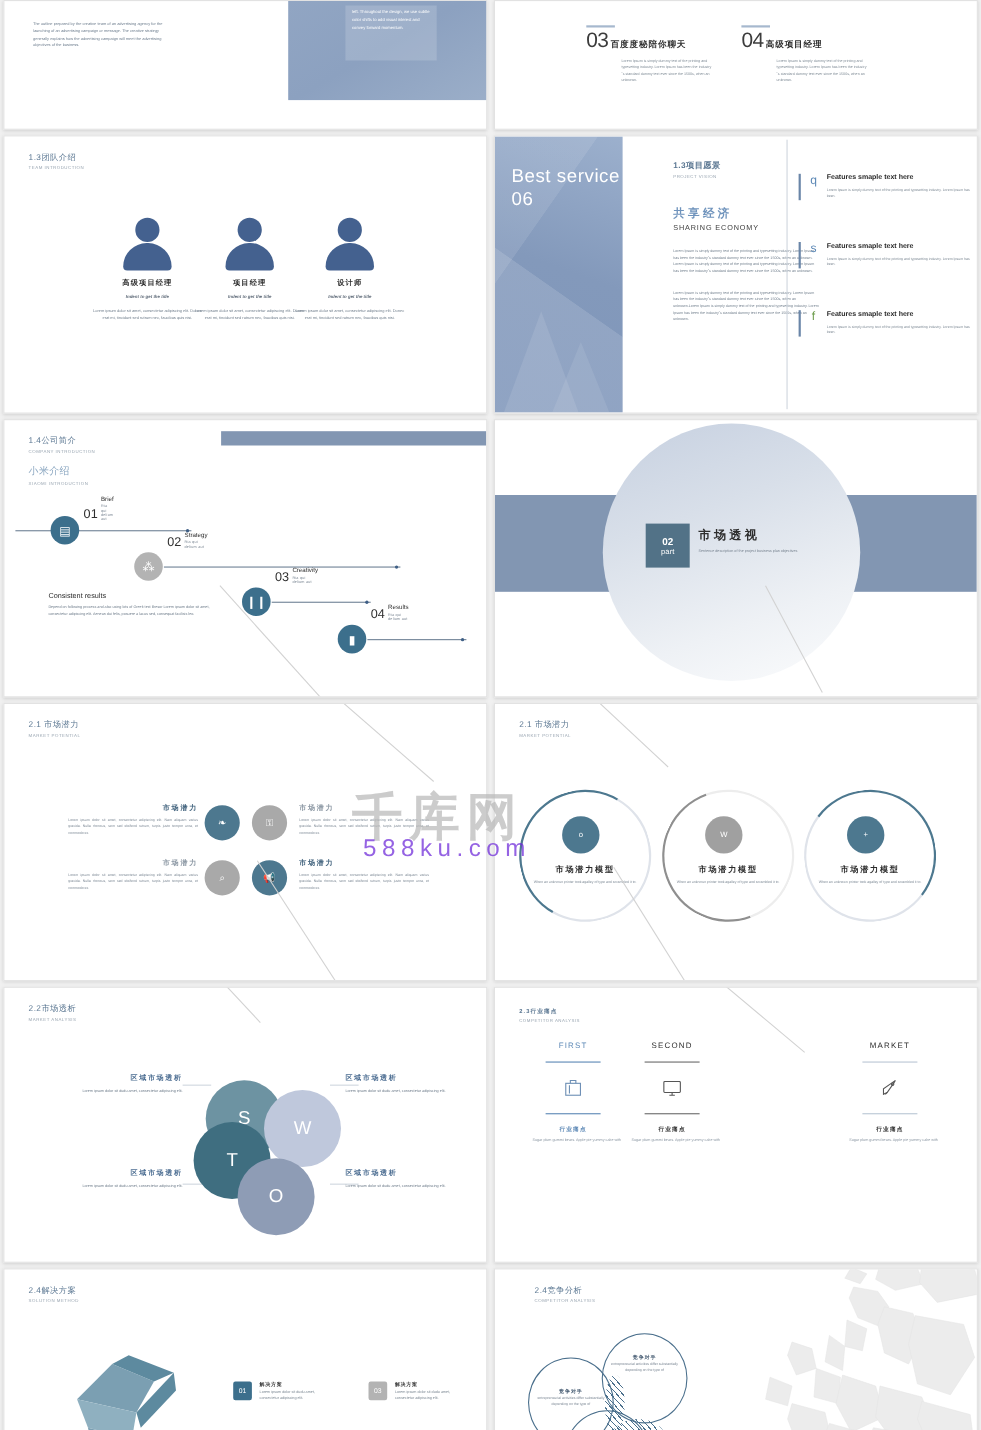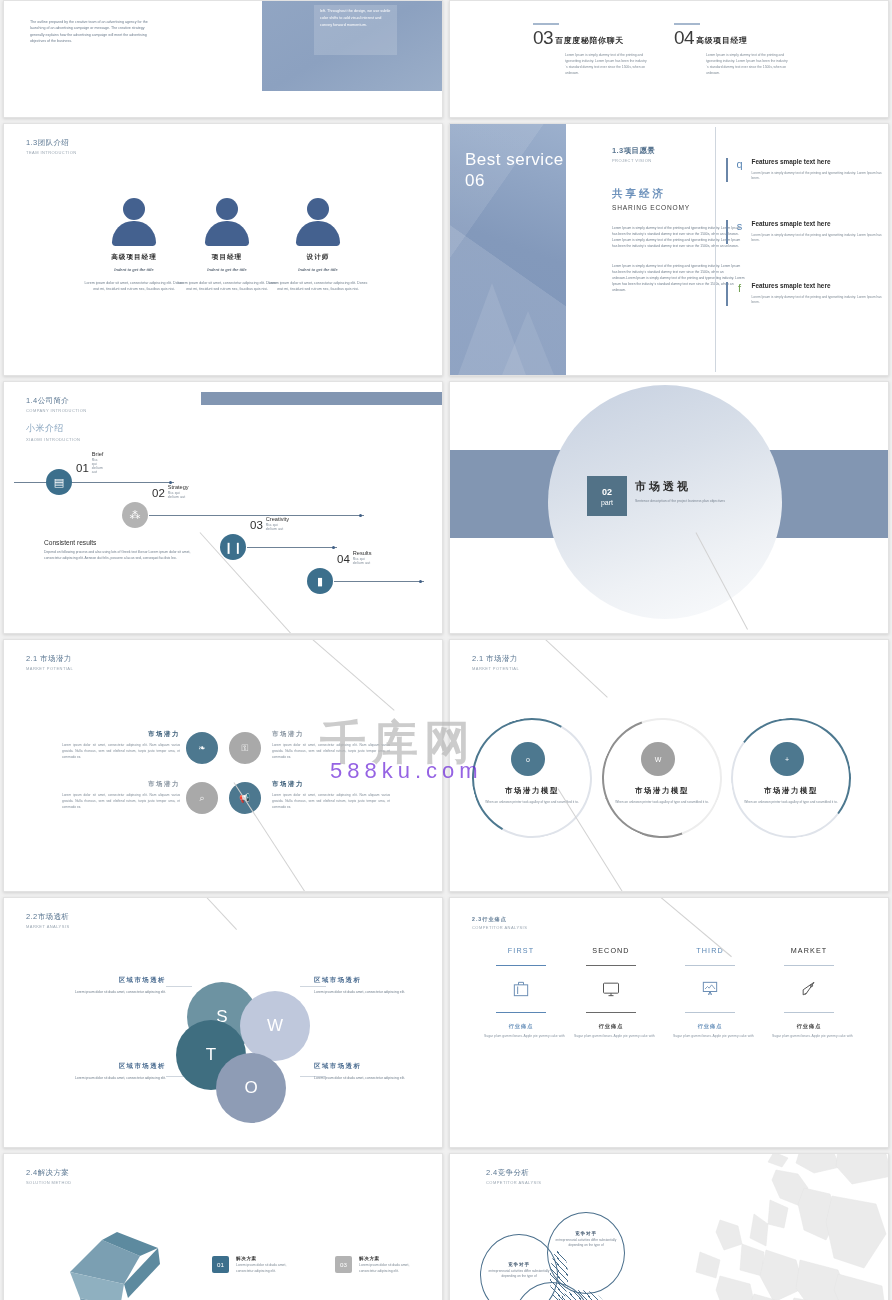--- a/index.html
+++ b/index.html
@@ -541,34 +541,20 @@
         <svg width="20" height="20" viewBox="0 0 24 24" fill="none" stroke="#6d8fb5" stroke-width="1.2">
           <rect x="4" y="7" width="16" height="13"></rect>
             <path d="M9 7V4h6v3"></path>
             <path d="M8 9v9"></path>
           </svg>
       </div>
       <div class="hr" style="background:#5b87b5"></div>
       <div class="cn" style="color:#5b87b5">行业痛点</div>
       <div class="dd">Sugar plum gummi bears. Apple pie yummy cake with</div>
     </div>
-    <div class="c c3">
-      <div class="cap" style="color:#5b87b5">THIRD</div>
-      <div class="hr" style="background:#b9c6d4"></div>
-      <div class="ic">
-        <svg width="20" height="20" viewBox="0 0 24 24" fill="none" stroke="#6d8fb5" stroke-width="1.2">
-          <rect x="4" y="4" width="16" height="11"></rect>
-            <path d="M10 19l2-4 2 4M12 15v4"></path>
-          <path d="M6 12l3-3 2 2 3-4 4 5" stroke-width="1"></path>
-          </svg>
-      </div>
-      <div class="hr" style="background:#b9c6d4"></div>
-      <div class="cn" style="color:#5b87b5">行业痛点</div>
-      <div class="dd">Sugar plum gummi bears. Apple pie yummy cake with</div>
-    </div>
     <div class="c c4">
       <div class="cap" style="color:#2e2e2e">MARKET</div>
       <div class="hr" style="background:#b9c6d4"></div>
       <div class="ic">
         <svg width="20" height="20" viewBox="0 0 24 24" fill="none" stroke="#555" stroke-width="1.2">
           <path d="M5 19l4-2 7-10 2-3-3 2-10 7z"></path>
             <path d="M9 17l-2 2"></path>
             <circle cx="15" cy="8" r="1.3"></circle>
           </svg>
       </div>

